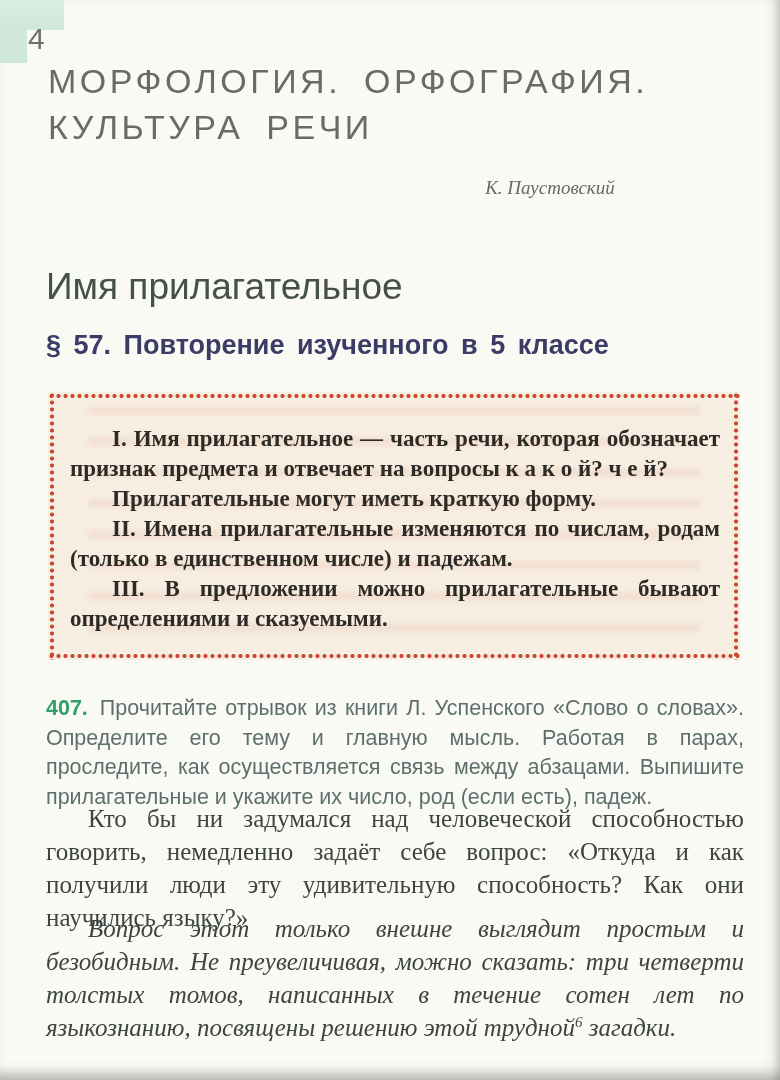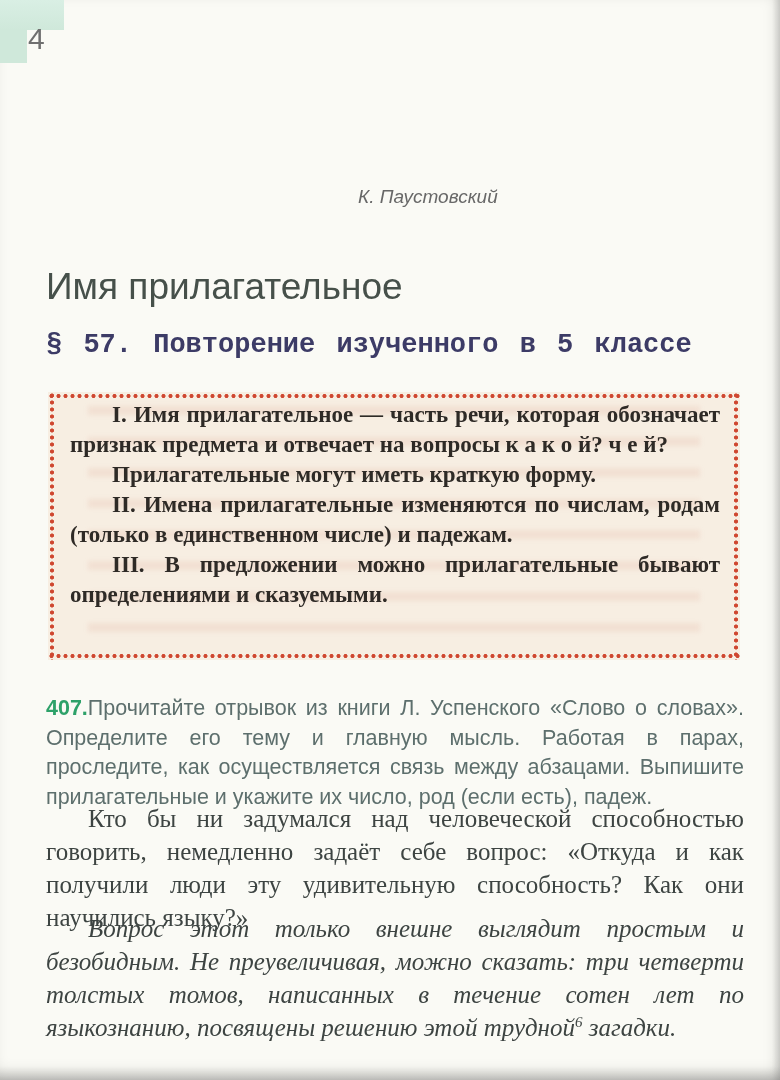--- a/index.html
+++ b/index.html
@@ -44,46 +44,46 @@
     font-size:34px;line-height:46px;color:var(--chapter-heading);
     letter-spacing:3.5px;word-spacing:10px;font-weight:500;
   }
   .epigraph{
     position:absolute;left:358px;top:170px;width:386px;
     font-size:20px;line-height:24px;color:var(--epigraph-text);
     text-align:justify;
   }
   .epigraph-text{display:block;text-indent:20px;}
   .epigraph-author{
-    display:block;text-align:left;font-style:italic;margin-top:15px;
-    font-size:19px;padding-right:2px;
+    display:block;text-align:center;font-style:italic;margin-top:6px;
+    font-size:19px;padding-right:2px;font-family:Liberation Serif, serif;
   }
   .section-title{
     position:absolute;left:46px;top:266px;
     font-size:37px;color:var(--section-title);font-weight:400;
   }
   .paragraph-heading{
     position:absolute;left:46px;top:330px;
-    font-family:Liberation Mono, monospace;
+    font-family:Liberation Sans, sans-serif;
     font-size:27px;font-weight:bold;color:var(--paragraph-heading);
     word-spacing:5px;
   }
   .definition-box{
     position:absolute;left:48px;top:392px;width:692px;height:268px;
     box-sizing:border-box;
     background-color:var(--box-background);
     background-image:
       radial-gradient(circle at 50% 50%, var(--box-border-dot) 1.7px, rgba(0,0,0,0) 2.4px),
       radial-gradient(circle at 50% 50%, var(--box-border-dot) 1.7px, rgba(0,0,0,0) 2.4px),
       radial-gradient(circle at 50% 50%, var(--box-border-dot) 1.7px, rgba(0,0,0,0) 2.4px),
       radial-gradient(circle at 50% 50%, var(--box-border-dot) 1.7px, rgba(0,0,0,0) 2.4px);
     background-size:7px 6px,7px 6px,6px 7px,6px 7px;
     background-position:0 1px,0 calc(100% - 1px),1px 0,calc(100% - 1px) 0;
     background-repeat:repeat-x,repeat-x,repeat-y,repeat-y;
-    padding:8px 20px 14px 22px;
+    padding:32px 20px 14px 22px;
     overflow:hidden;
   }
   .bleed-through{
     position:absolute;left:40px;top:14px;right:40px;bottom:14px;
     background:repeating-linear-gradient(
       180deg,
       rgba(219,156,138,0.16) 0 9px,
       rgba(0,0,0,0) 9px 31px);
     filter:blur(2px);
     pointer-events:none;
@@ -95,21 +95,21 @@
     font-size:23px;line-height:30px;font-weight:bold;
     color:var(--box-text);
   }
   .exercise{
     position:absolute;left:46px;top:694px;width:698px;
     font-size:21.5px;line-height:29.5px;color:var(--exercise-text);
     text-align:justify;
   }
   .exercise-number{
     font-weight:bold;color:var(--exercise-number);
-    padding-right:0;
+    padding-right:12px;
   }
   .body-paragraph{
     position:absolute;left:46px;width:698px;margin:0;
     font-family:"Liberation Serif",serif;
     font-size:25px;line-height:33px;color:var(--body-text);
     text-align:justify;text-indent:42px;
   }
   .body-p1{top:802px;}
   .body-p2{top:912px;font-style:italic;}
   sup{font-size:60%;line-height:0;}
@@ -127,20 +127,24 @@
 </head>
 <body>
 
 <div class="page">
 
   <div class="corner-wide"></div>
   <div class="corner-narrow"></div>
 
   <div class="page-number">4</div>
 
+  <div class="chapter-heading">
+    <span>МОРФОЛОГИЯ.  ОРФОГРАФИЯ.</span><br>
+    <span>КУЛЬТУРА  РЕЧИ</span>
+  </div>
 
   <div class="epigraph">
     <span class="epigraph-author">К. Паустовский</span>
   </div>
 
   <div class="section-title">Имя прилагательное</div>
 
   <div class="paragraph-heading">§ 57. Повторение изученного в 5 классе</div>
 
   <div class="definition-box">

